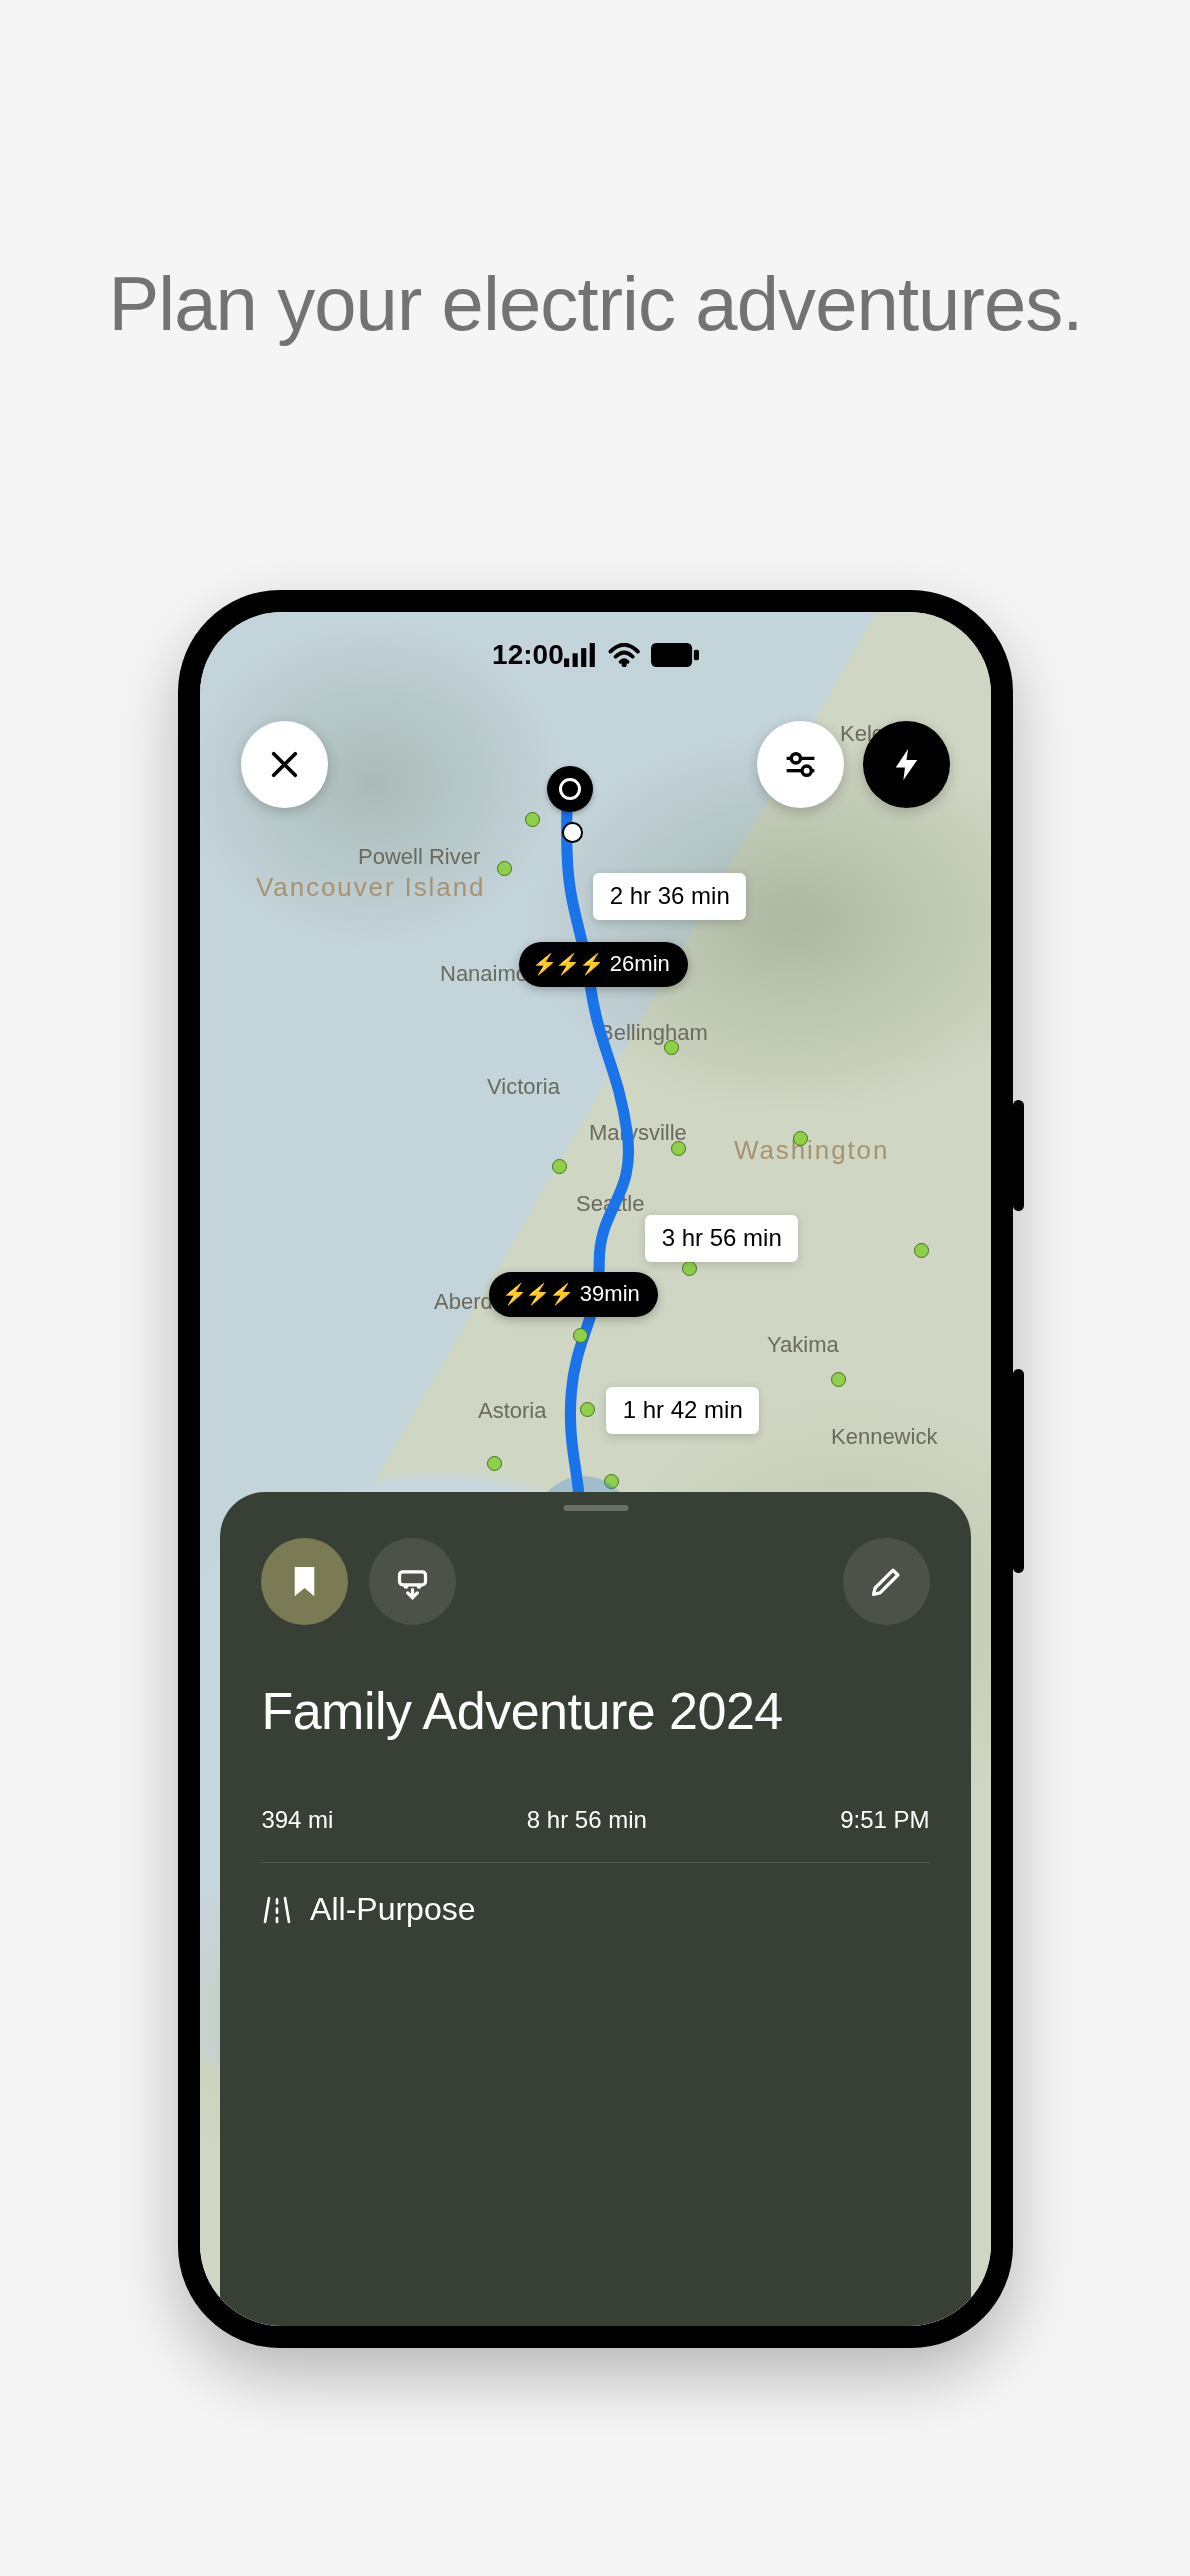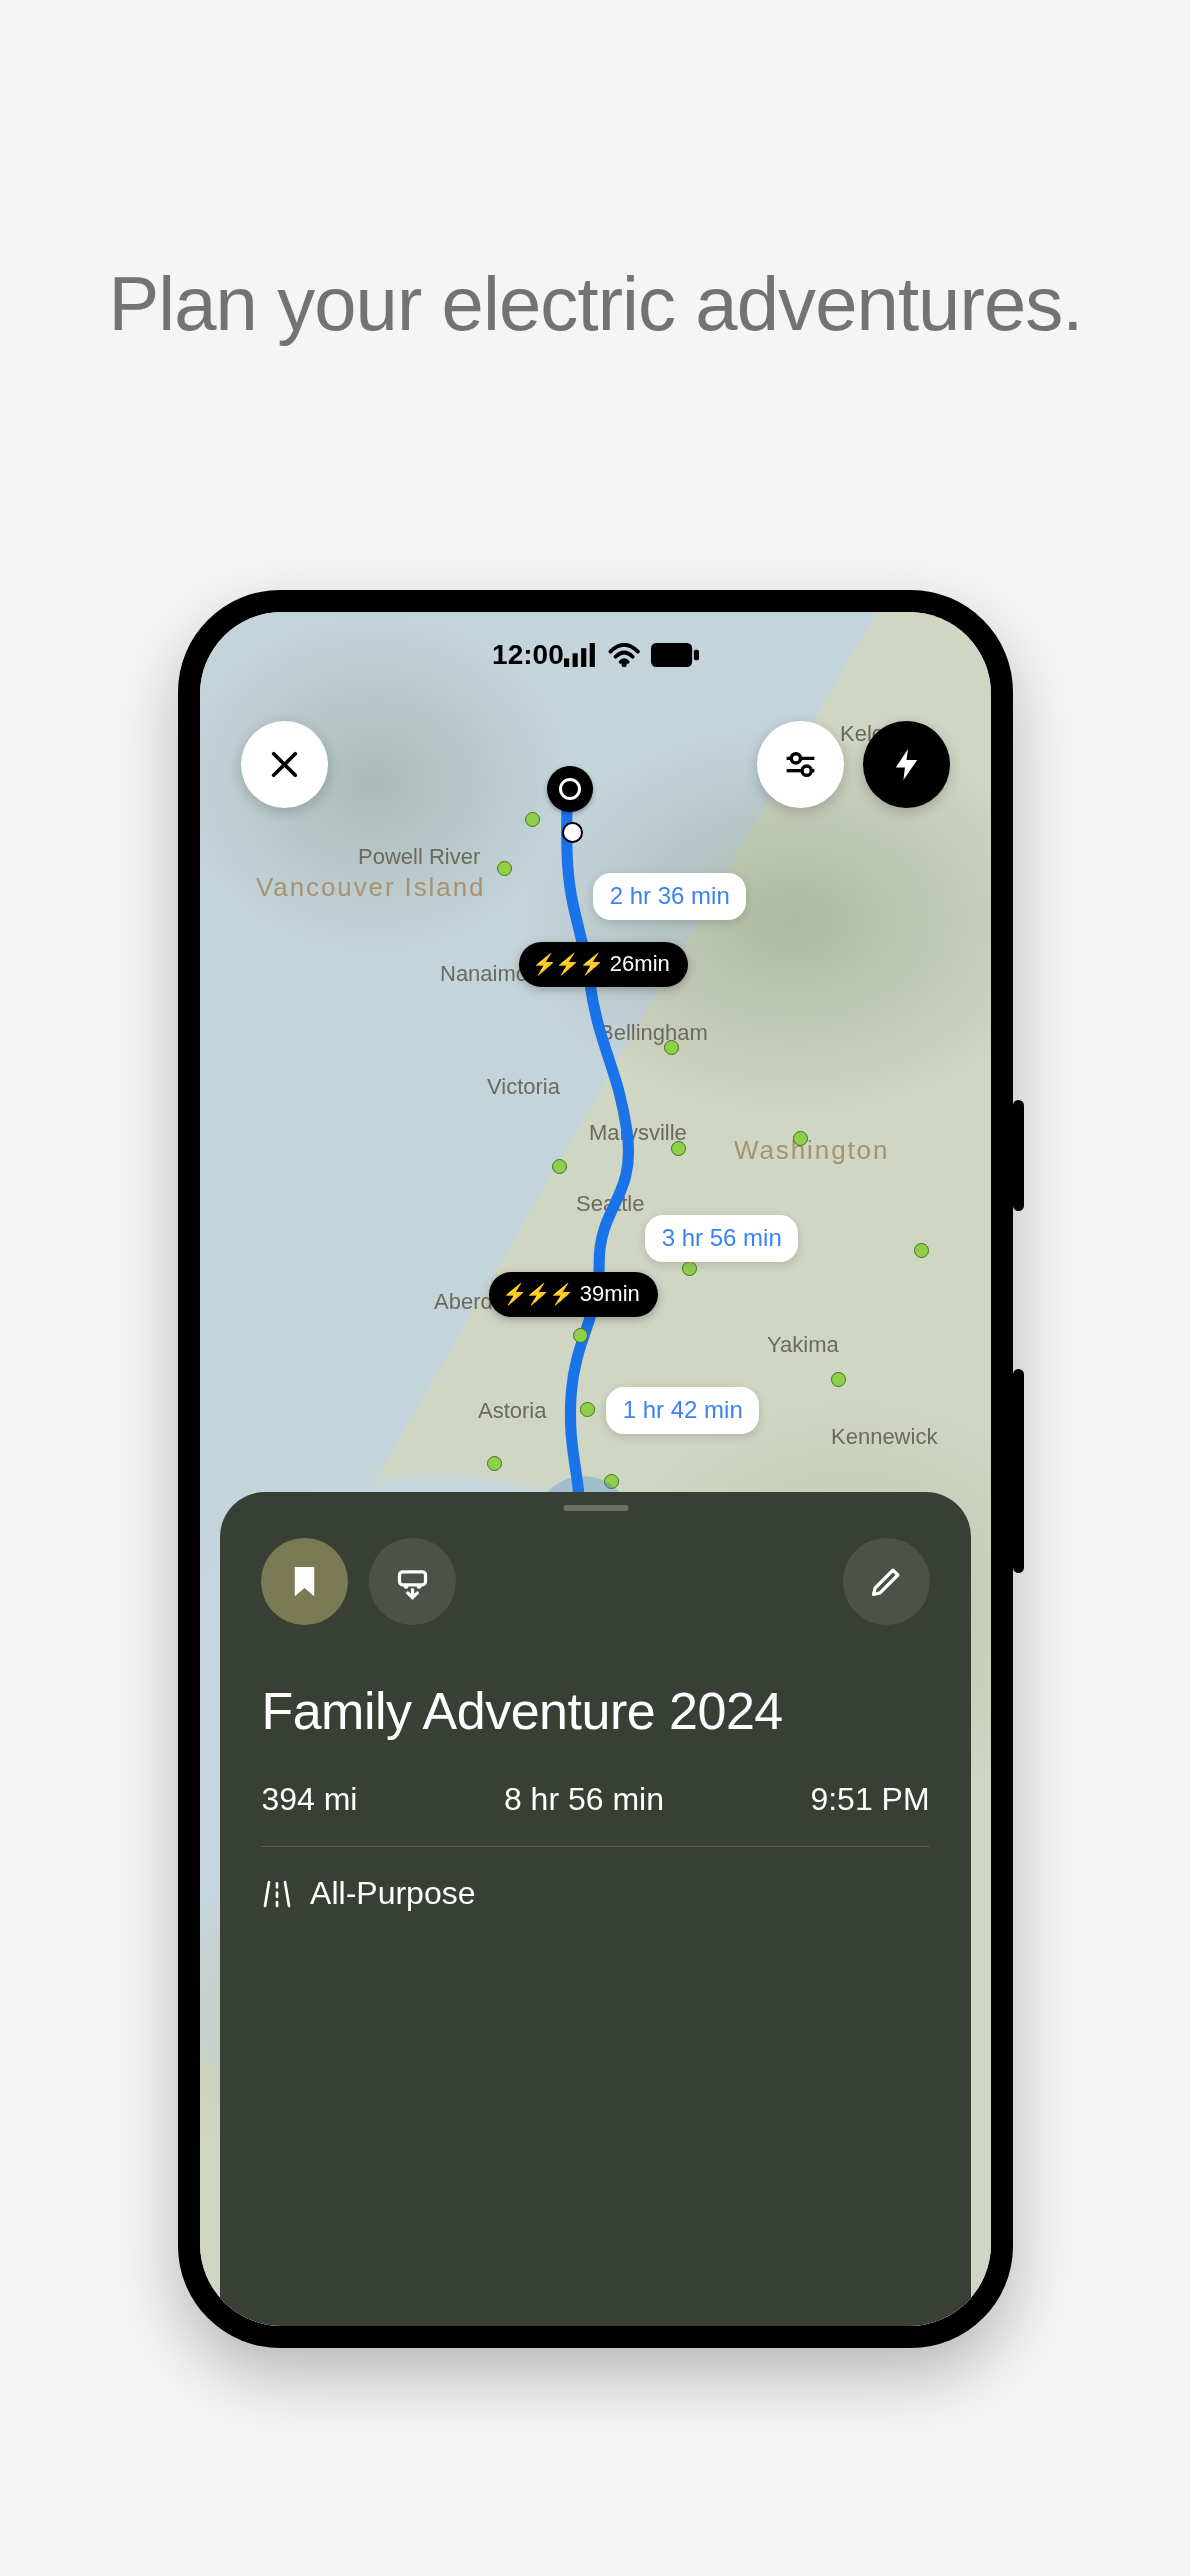--- a/index.html
+++ b/index.html
@@ -155,25 +155,25 @@
     height: 65px;
     background: #1a73e8;
     border-radius: 50%;
     box-shadow: 0 0 0 16.7px rgba(26,115,232,.25);
     display:flex;align-items:center;justify-content:center;
   }
 
   .time-card {
     position: absolute;
     background: #fff;
-    border-radius: 18px;
+    border-radius: 6px;
     padding: 9.3px 16.7px;
     font-size: 24px;
     font-weight: 500;
-    color: #3b82f6;
+    color: #000000;
     box-shadow: 0 2.8px 9.3px rgba(0,0,0,.15);
     white-space: nowrap;
   }
   .charge-pill {
     position: absolute;
     background: #000;
     color: #fff;
     border-radius: 28px;
     padding: 9.3px 18.5px 9.3px 13px;
     font-size: 22px;
@@ -217,22 +217,22 @@
   .sheet-icon-btn.active { background: #7a7a55; }
   .sheet-icon-btn svg { width: 39px; height: 39px; }
 
   .trip-title { font-size: 52px; font-weight: 400; margin-top: 56px; letter-spacing: -0.5px; }
   .trip-subtitle { font-size: 30px; margin-top: 9.3px; font-weight: 400; }
   .trip-subtitle .to { color: #8a8f6e; }
 
   .stat-row {
     display: flex;
     justify-content: space-between;
-    font-size: 32px;
-    margin-top: 40px;
+    font-size: 24px;
+    margin-top: 65px;
     padding-bottom: 28px;
     border-bottom: 0.9px solid rgba(255,255,255,.15);
   }
   .arrival-row {
     display: flex;
     justify-content: space-between;
     align-items: center;
     font-size: 32px;
     padding: 28px 0;
     border-bottom: 0.9px solid rgba(255,255,255,.15);

